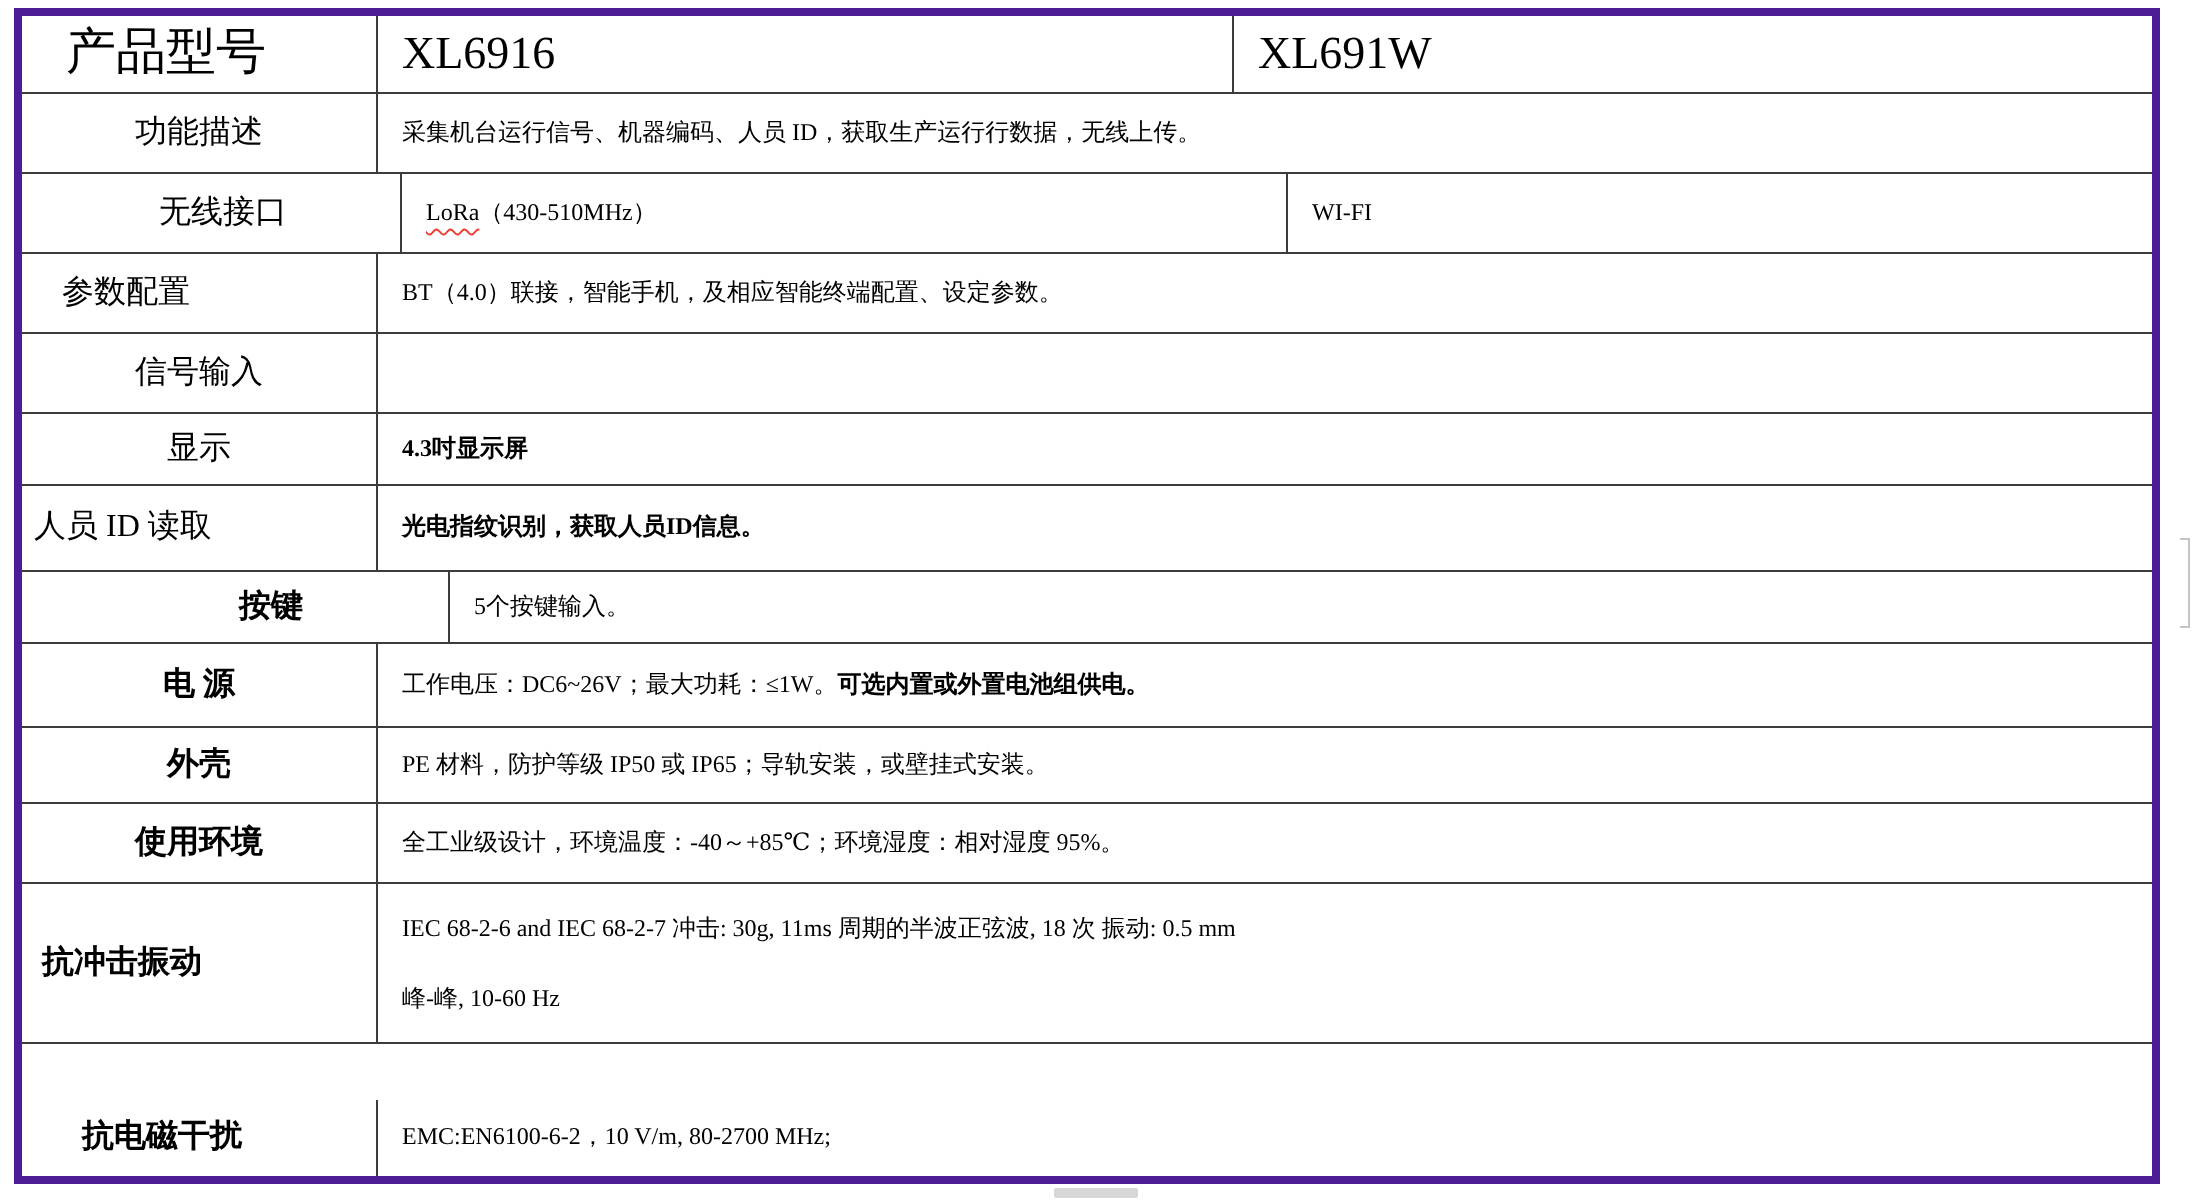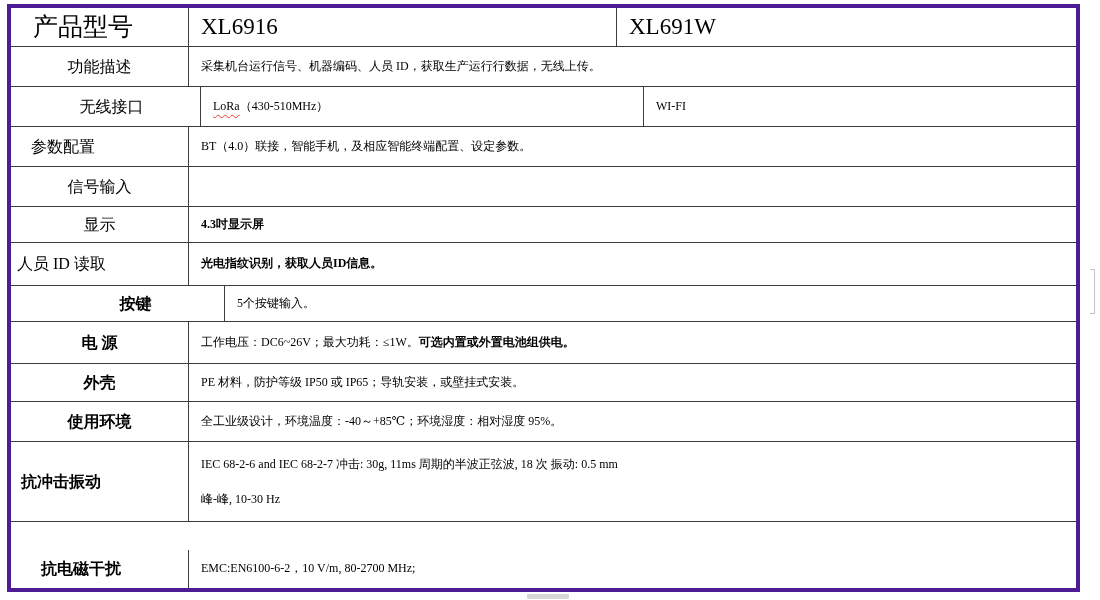--- a/index.html
+++ b/index.html
@@ -136,21 +136,21 @@
     <div class="lbl c bold">使用环境</div>
     <div class="val">
       <span>全工业级设计，环境温度：-40～+85℃；环境湿度：相对湿度 95%。</span>
     </div>
   </div>
 
   <div class="row h12">
     <div class="lbl p10 bold">抗冲击振动</div>
     <div class="val twoLine">
       <div>IEC 68-2-6 and IEC 68-2-7 冲击: 30g, 11ms 周期的半波正弦波, 18 次 振动: 0.5 mm</div>
-      <div>峰-峰, 10-30 Hz</div>
+      <div>峰-峰, 10-60 Hz</div>
     </div>
   </div>
 
   <div class="row h13">
     <div class="lbl p30 bold">抗电磁干扰</div>
     <div class="val">
       <span>EMC:EN6100-6-2，10 V/m, 80-2700 MHz;</span>
     </div>
   </div>
 

